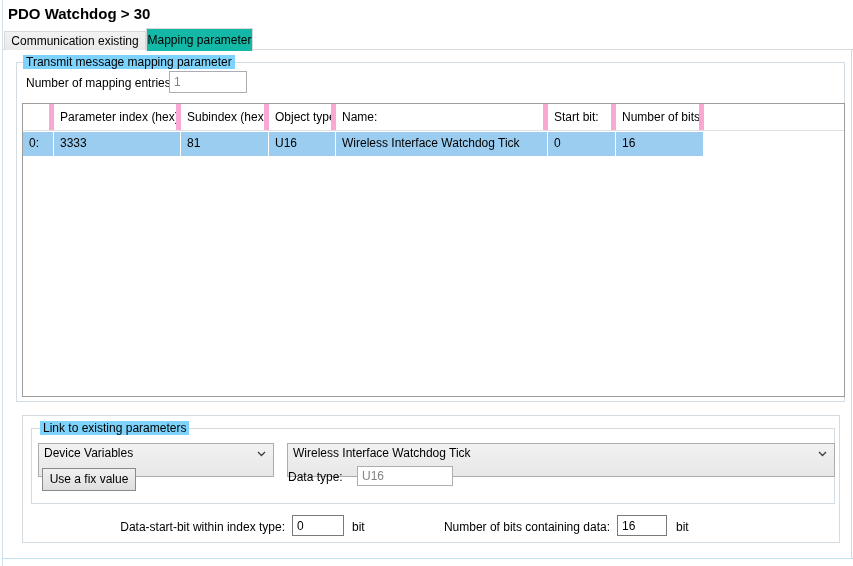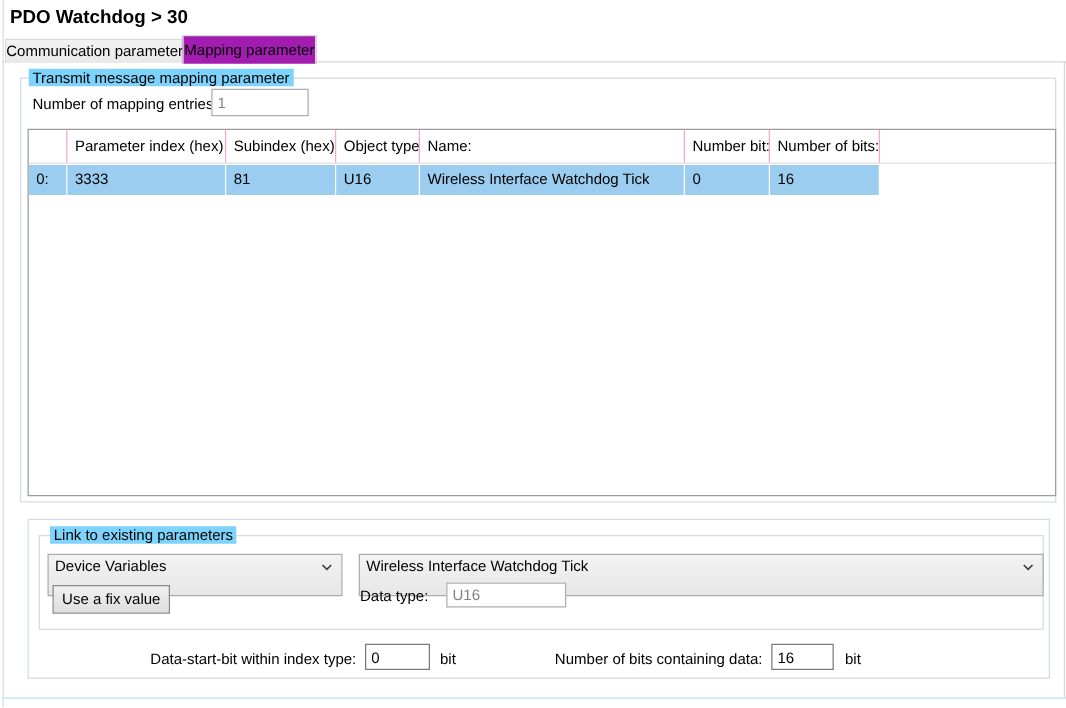--- a/index.html
+++ b/index.html
@@ -34,21 +34,21 @@
     white-space: nowrap;
   }
   .tab-inactive {
     left: 4px; top: 31px; width: 142px; height: 19px;
     background: linear-gradient(#f2f2f2, #e9e9e9);
     line-height: 18px;
     z-index: 1;
   }
   .tab-active {
     left: 146px; top: 28px; width: 107px; height: 23px;
-    background: #a21caf;
+    background: #14b8a6;
     line-height: 22px;
     z-index: 2;
   }
 
   
   .groupbox {
     border: 1px solid #d5dce1;
     background: transparent;
   }
   .group-legend {
@@ -78,21 +78,21 @@
 
   
   .grid {
     left: 22px; top: 103px; width: 823px; height: 294px;
     border: 1px solid #9d9d9d;
     background: #fff;
     overflow: hidden;
   }
   .grid-header { display: flex; height: 27px; border-bottom: 1px solid #e0e0e0; }
   .grid-header .hc {
-    border-right: 1px solid #f9a8d4;
+    border-right: 5px solid #f9a8d4;
     padding-left: 6px;
     line-height: 26px;
     white-space: nowrap;
     overflow: hidden;
   }
   .grid-row { display: flex; height: 24px; margin-top: 1px; }
   .grid-row .dc {
     background: #9bcdf0;
     border-right: 1px solid #ffffff;
     padding-left: 6px;
@@ -135,38 +135,38 @@
 </head>
 <body>
 
 <div class="abs edge-left"></div>
 <div class="abs edge-bottom"></div>
 <div class="abs edge-right"></div>
 
 <div class="abs page-title">PDO Watchdog &gt; 30</div>
 
 <div class="abs tabline"></div>
-<div class="abs tab tab-inactive">Communication parameter</div>
+<div class="abs tab tab-inactive">Communication existing</div>
 <div class="abs tab tab-active">Mapping parameter</div>
 
 <div class="abs groupbox g1">
   <span class="group-legend">Transmit message mapping parameter</span>
 </div>
 
 <div class="abs label" style="left:26px; top:76px;">Number of mapping entries</div>
 <input type="text" class="abs input-readonly" style="left: 169px; top: 71px; width: 78px; height: 22px;" value="1">
 
 <div class="abs grid">
   <div class="grid-header">
     <div class="hc cw0"></div>
     <div class="hc cw1">Parameter index (hex):</div>
     <div class="hc cw2">Subindex (hex):</div>
     <div class="hc cw3">Object type:</div>
     <div class="hc cw4">Name:</div>
-    <div class="hc cw5">Number bit:</div>
+    <div class="hc cw5">Start bit:</div>
     <div class="hc cw6">Number of bits:</div>
     <div class="hc cwf"></div>
   </div>
   <div class="grid-row">
     <div class="dc cw0">0:</div>
     <div class="dc cw1">3333</div>
     <div class="dc cw2">81</div>
     <div class="dc cw3">U16</div>
     <div class="dc cw4">Wireless Interface Watchdog Tick</div>
     <div class="dc cw5">0</div>

